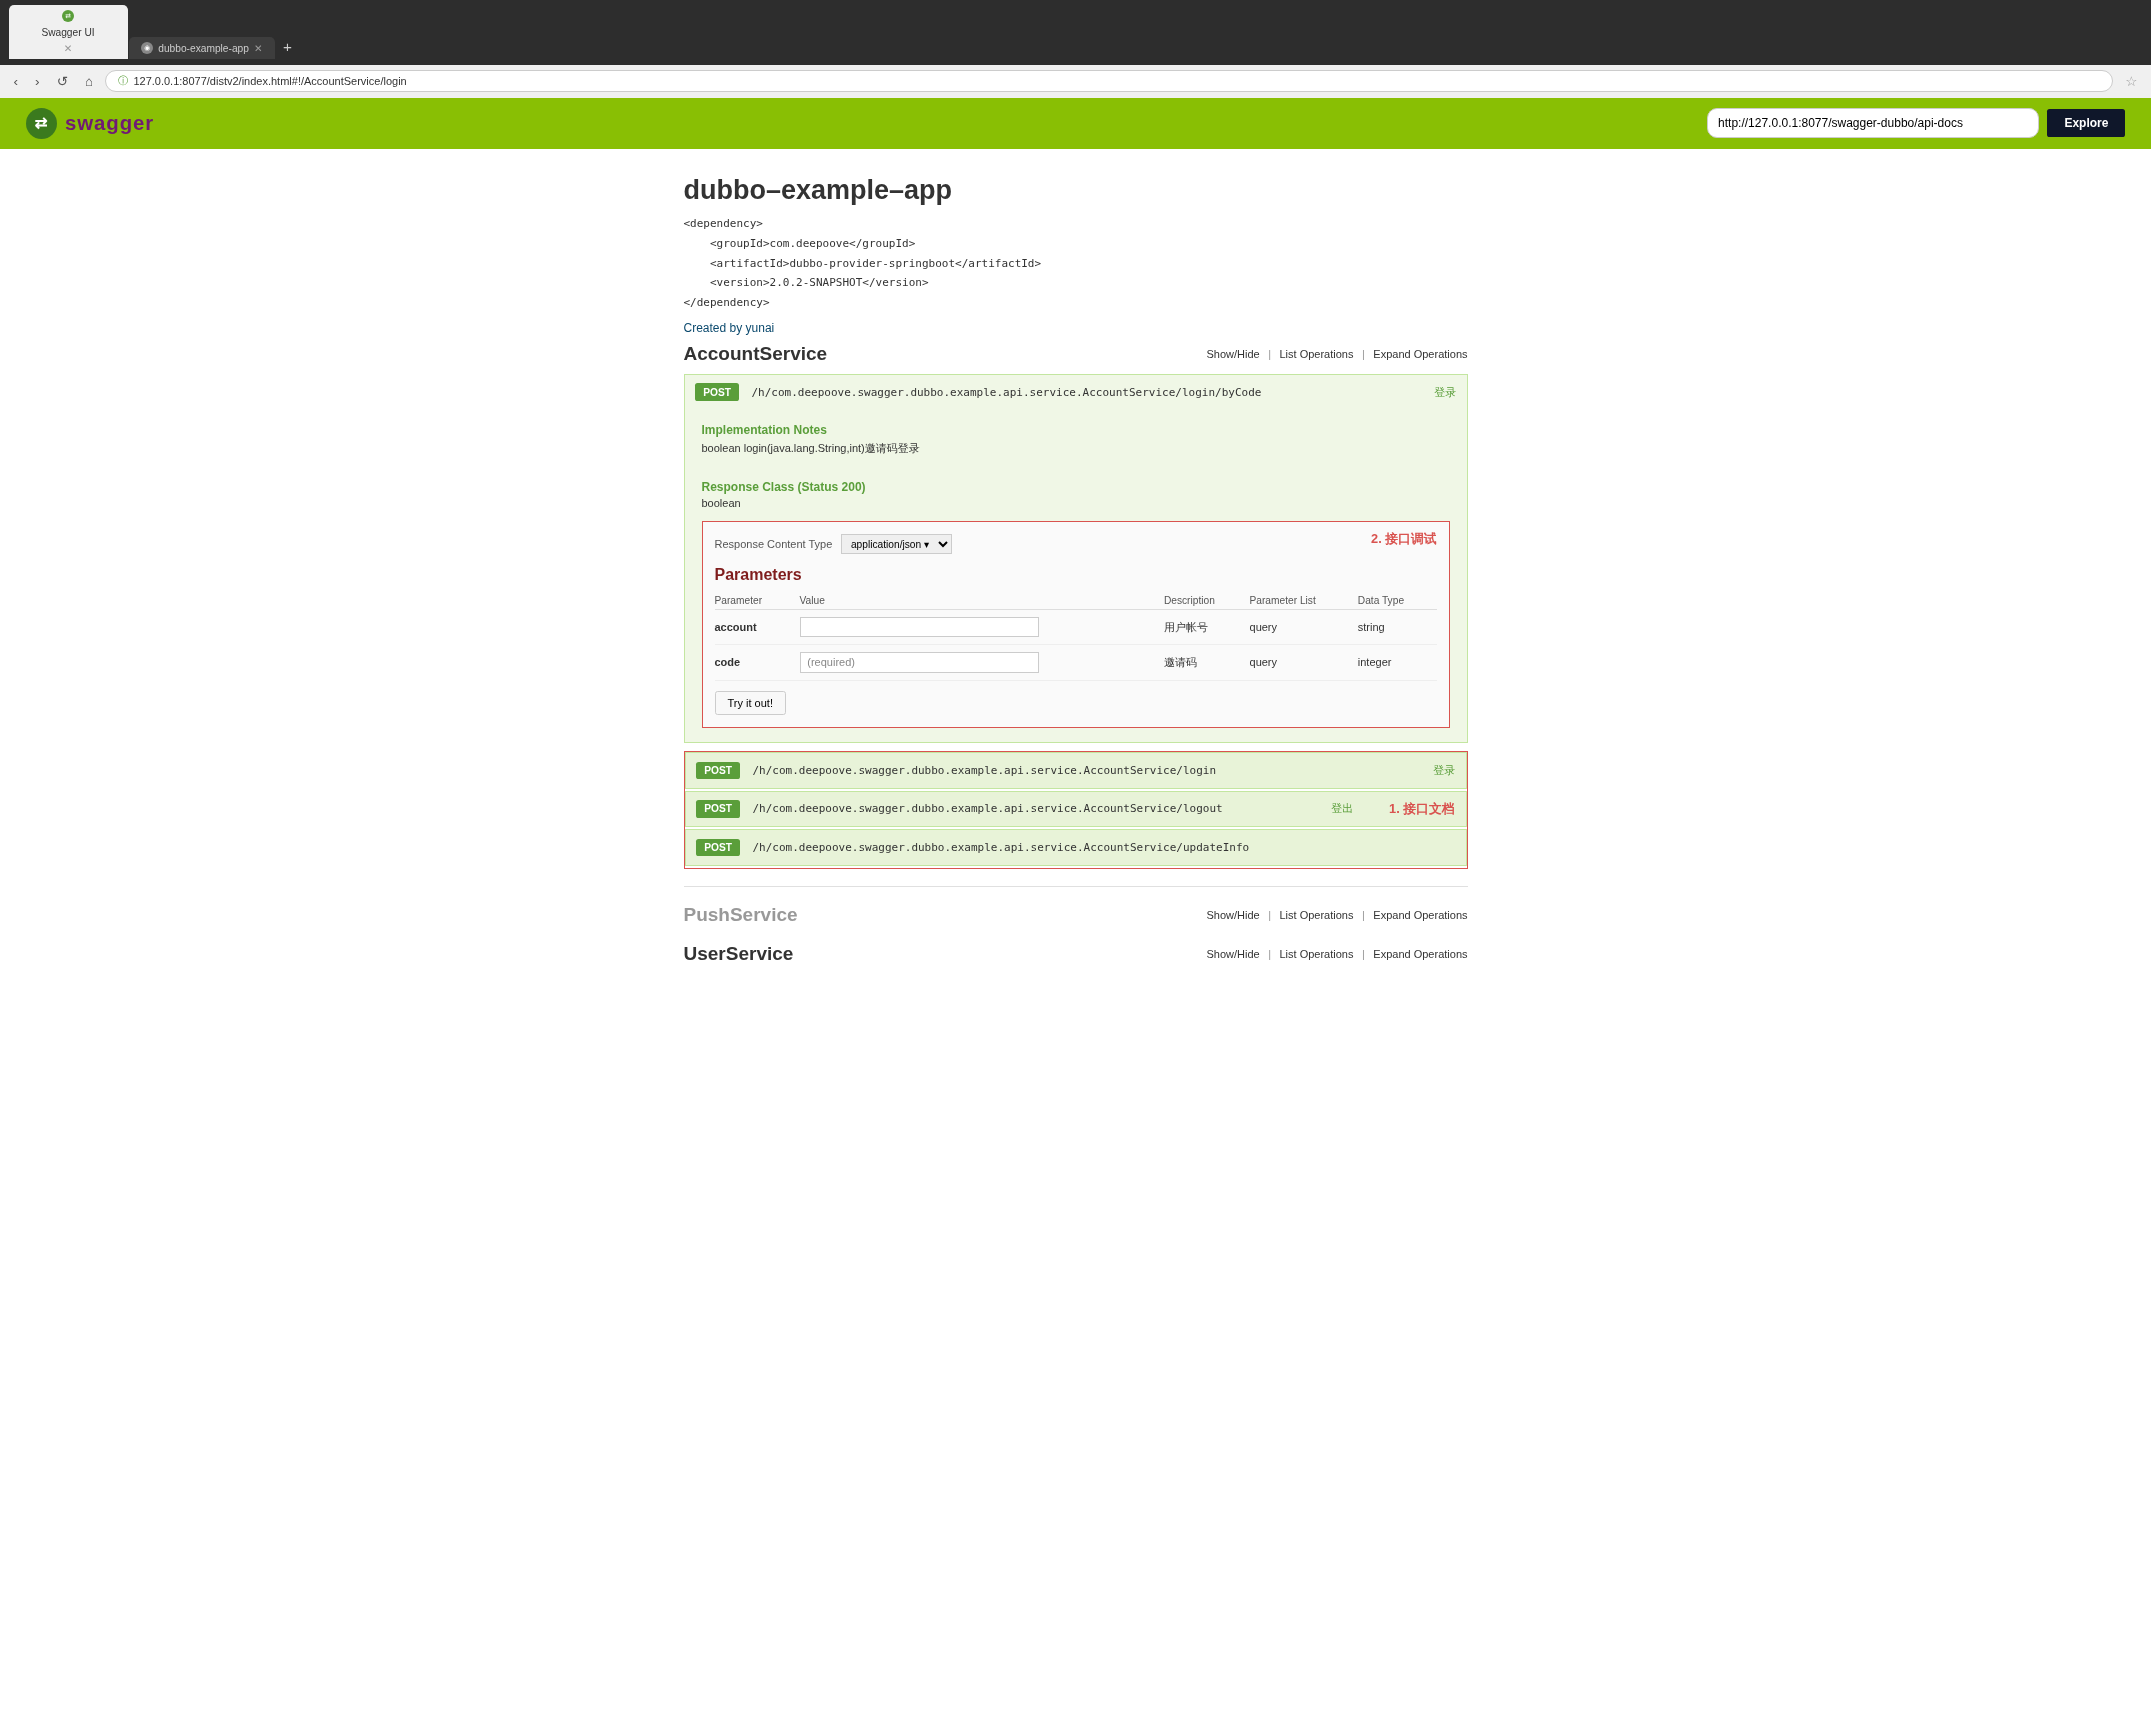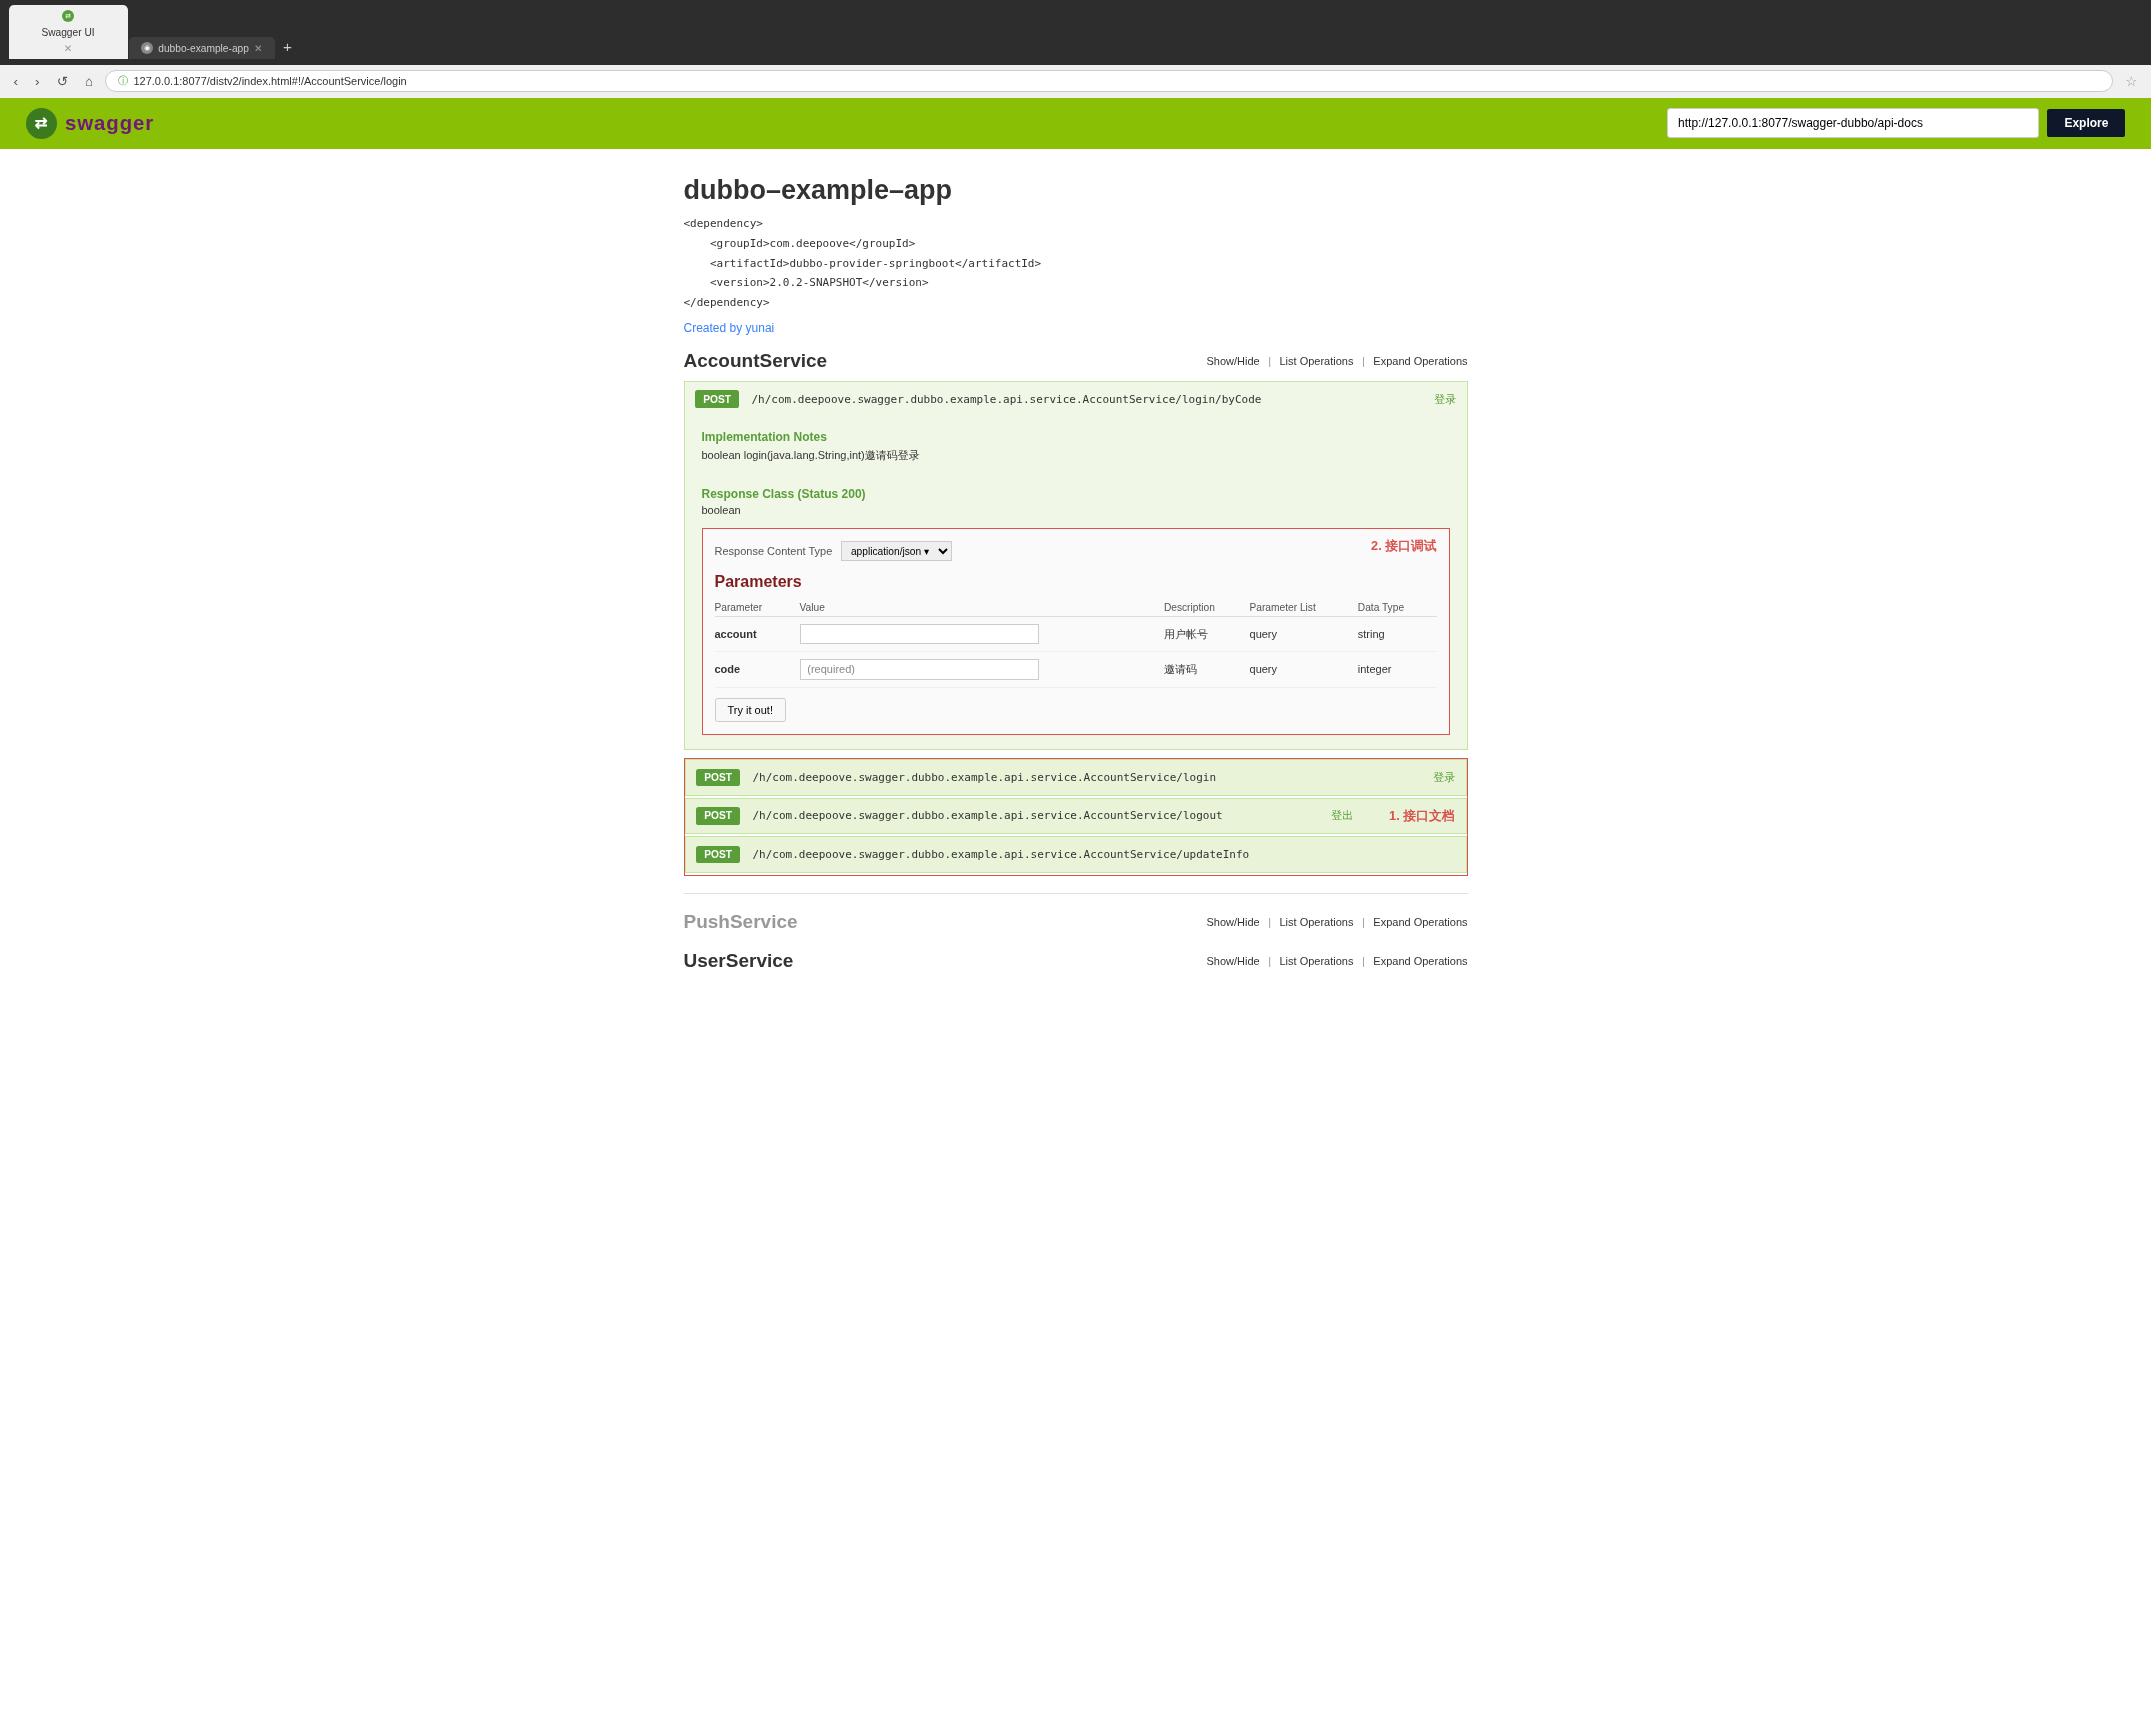--- a/index.html
+++ b/index.html
@@ -131,25 +131,25 @@
       font-size: 20.4px;
       font-weight: bold;
       letter-spacing: 0.9px;
     }
     .swagger-url-bar {
       display: flex;
       align-items: center;
       gap: 8.5px;
     }
     .swagger-url-input {
-      width: 372px;
+      width: 332px;
       padding: 6.8px 10.2px;
       font-size: 12px;
       border: 0.9px solid #ccc;
-      border-radius: 3px;
+      border-radius: 10px;
     }
     .swagger-explore-btn {
       background: #0f172a;
       color: white;
       border: none;
       padding: 6.8px 17px;
       font-size: 12px;
       font-weight: bold;
       border-radius: 2.6px;
       cursor: pointer;
@@ -170,22 +170,22 @@
     }
     .app-description {
       font-family: monospace;
       font-size: 11px;
       color: #333;
       line-height: 1.8;
       margin-bottom: 8.5px;
     }
     .app-creator {
       font-size: 12px;
-      color: #3b82f6;
-      margin-bottom: 15px;
+      color: #0c4a6e;
+      margin-bottom: 8px;
     }
 
     
     .service-section {
       margin-bottom: 17px;
     }
     .service-header {
       display: flex;
       align-items: center;
       justify-content: space-between;

